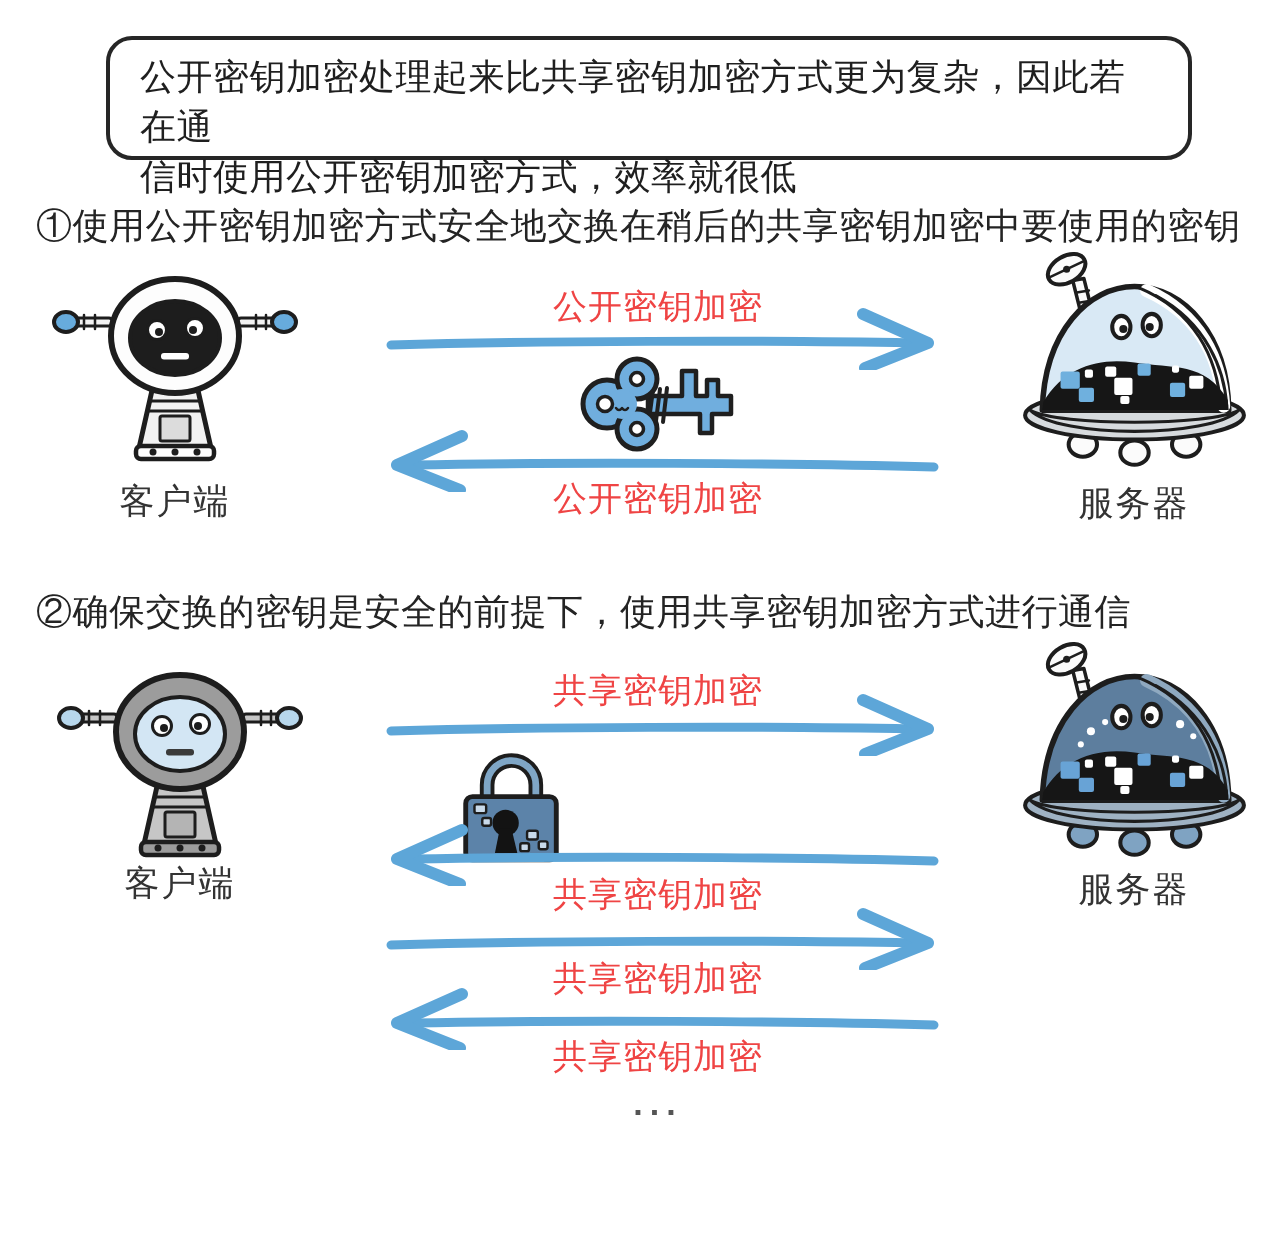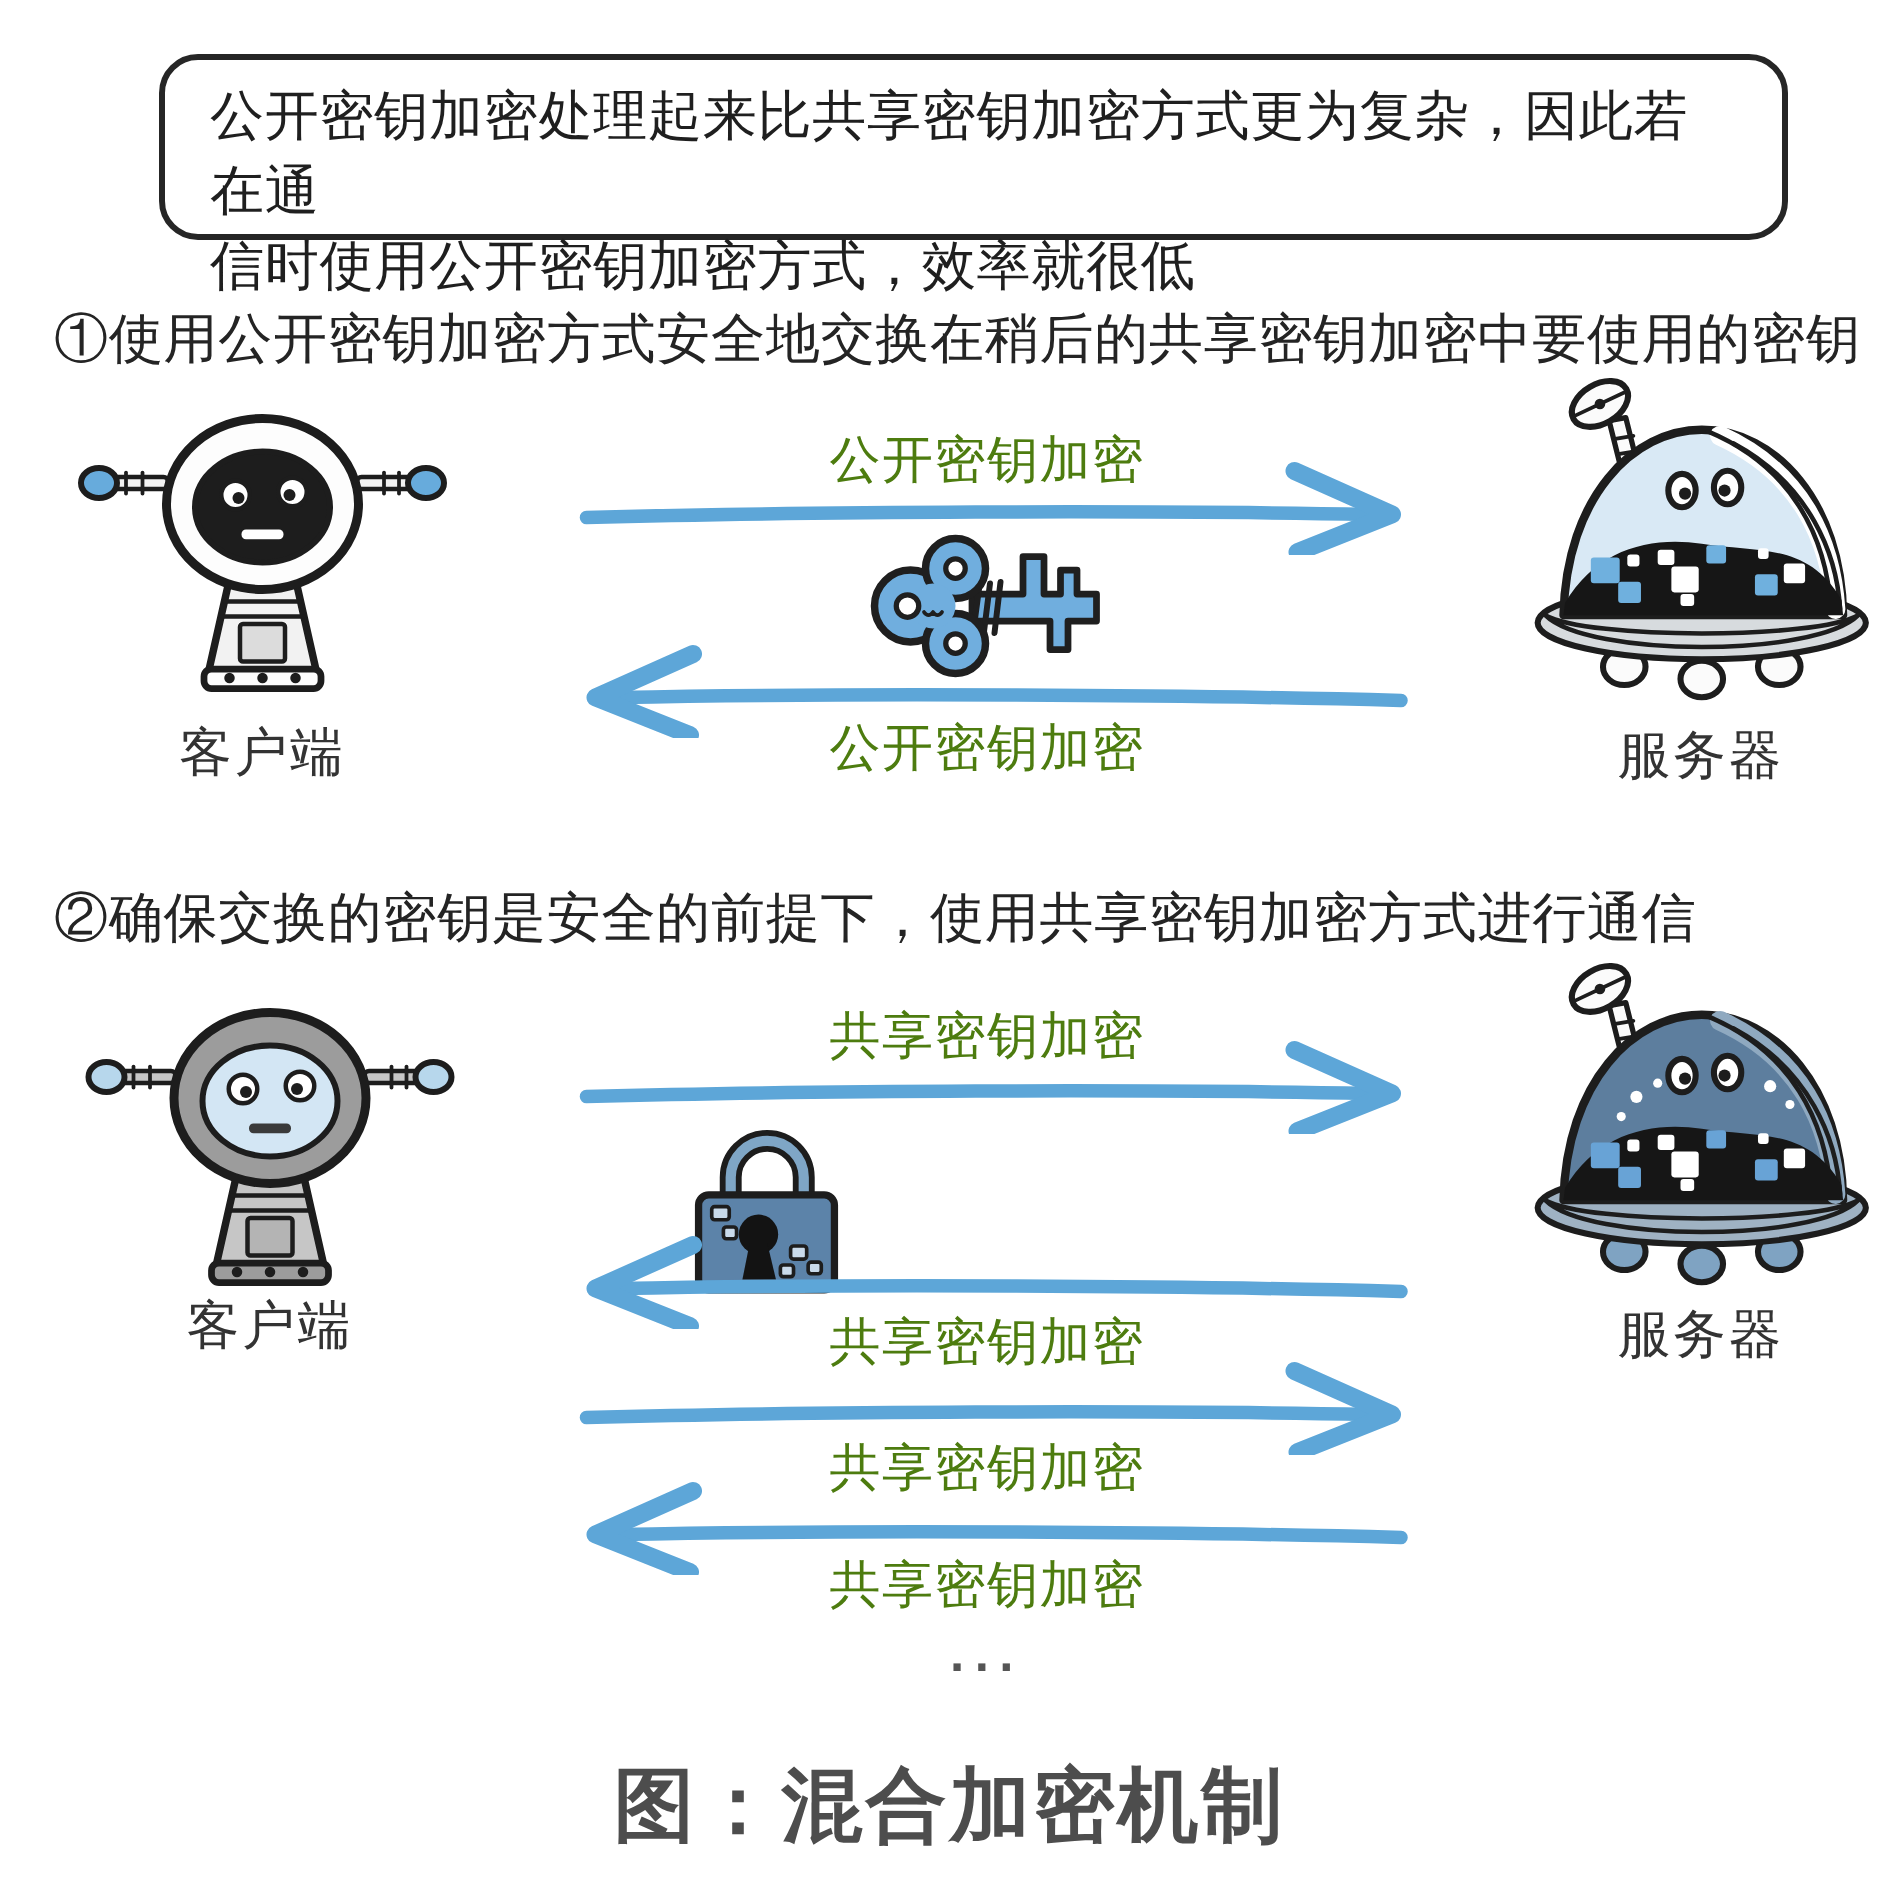--- a/index.html
+++ b/index.html
@@ -10,21 +10,21 @@
   .abs{position:absolute;}
   .note-box{
     left:106px;top:36px;width:1086px;height:124px;box-sizing:border-box;
     border:4px solid #262626;border-radius:26px;
     padding:12px 30px;font-size:36px;line-height:1.39;letter-spacing:0.5px;
     color:#1f1f1f;white-space:pre-wrap;
   }
   .heading{font-size:36px;color:#242424;letter-spacing:0.5px;white-space:nowrap;}
   .h1{left:36px;top:202px;}
   .h2{left:36px;top:588px;}
-  .msg-label{width:560px;left:378px;text-align:center;font-size:34px;color:#4d7c0f;letter-spacing:1px;}
+  .msg-label{width:560px;left:378px;text-align:center;font-size:34px;color:#ef4444;letter-spacing:1px;}
   .node-label{text-align:center;font-size:35px;color:#333333;letter-spacing:2px;}
   .dots{width:560px;left:378px;text-align:center;font-size:34px;font-weight:bold;color:#555;letter-spacing:7px;}
   .caption{left:0;top:1168px;width:1266px;text-align:center;font-size:54px;font-weight:900;color:#4d4d4d;letter-spacing:2px;}
   svg{display:block;}
   
   .client1{--head:#fdfdfd;--face:#1d1d1d;--tip:#67abdc;--mouth:#ffffff;--leg:#f2f2f2;--plate:#dcdcdc;}
   .client2{--head:#9c9c9c;--face:#d3e6f4;--tip:#b7d7ec;--mouth:#3a3a3a;--leg:#c6c6c6;--plate:#b4b4b4;}
   .server1{--dome:#d9e9f5;--stripe:#ffffff;--saucer:#d7dbde;--feet:#fbfbfb;--sq:#6fb0de;--dots:transparent;}
   .server2{--dome:#5d7e9e;--stripe:#8fa9c0;--saucer:#9fb2c3;--feet:#7fa3c2;--sq:#68a3d6;--dots:#ffffff;}
 </style>
@@ -243,15 +243,14 @@
       <rect x="93" y="130" width="18" height="17" rx="2" fill="#ffffff" stroke="none"></rect>
       <rect x="167" y="128" width="14" height="13" rx="2" fill="#ffffff" stroke="none"></rect>
       <rect x="99" y="148" width="9" height="8" rx="2" fill="#ffffff" stroke="none"></rect>
       <rect x="150" y="118" width="7" height="7" rx="2" fill="#ffffff" stroke="none"></rect>
       <rect x="64" y="122" width="8" height="8" rx="2" fill="#ffffff" stroke="none"></rect>
       <path d="M10,162 C38,190 188,190 216,162 C188,178 38,178 10,162 Z" fill="var(--saucer)" stroke-width="3"></path>
     </g>
   </svg>
   <div class="abs node-label" style="left:1020px;top:866px;width:228px;">服务器</div>
 
-  <div class="abs caption">图：混合加密机制</div>
 
 </div>
 
 </body></html>

